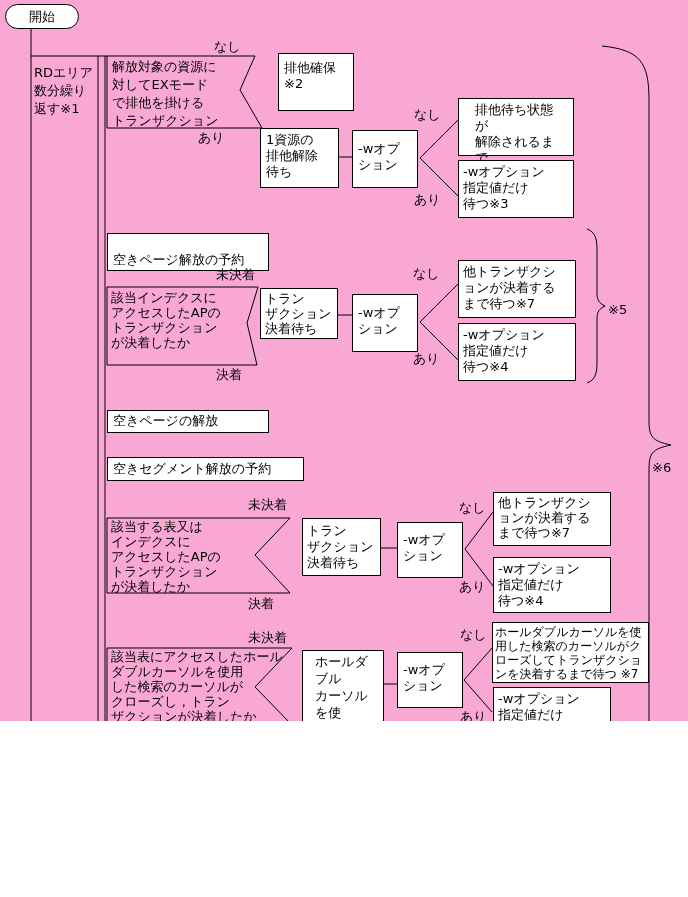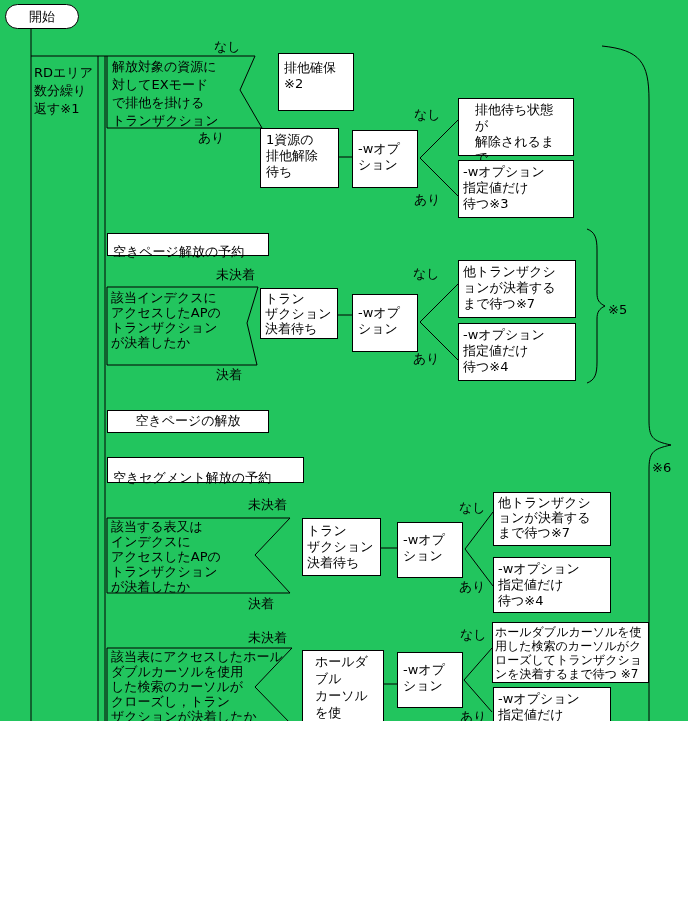--- a/index.html
+++ b/index.html
@@ -1,17 +1,17 @@
 <!DOCTYPE html>
 <html><head>
 <meta charset="utf-8">
 <style>
   html,body { margin:0; padding:0; background:#fff; }
   #canvas {
-    position:relative; width:688px; height:721px; background:#22c55e;
+    position:relative; width:688px; height:721px; background:#f9a8d4;
     font-family:"DejaVu Sans","Liberation Sans",sans-serif;
     color:#000; font-size:13px;
   }
   svg.lines { position:absolute; left:0; top:0; }
   .box {
     position:absolute; border:1px solid #000; background:#fff;
     white-space:pre-line; line-height:16px; padding:4px 4px;
     box-sizing:border-box; font-size:13px;
   }
   .oval {
@@ -82,23 +82,23 @@
 待ち</div>
   <div class="box" style="left:352px;top:130px;width:66px;height:58px;padding:10px 5px;">-wオプ
 ション</div>
   <div class="box" style="left:458px;top:98px;width:116px;height:58px;padding:3px 16px;">排他待ち状態が
 解除されるまで
 待つ</div>
   <div class="box" style="left:458px;top:160px;width:116px;height:58px;padding:3px 4px;">-wオプション
 指定値だけ
 待つ※3</div>
 
-  <div class="box" style="left:107px;top:233px;width:162px;height:23px;padding:10px 5px;">空きページ解放の予約</div>
-  <div class="box" style="left:107px;top:410px;width:162px;height:23px;padding:2px 5px;text-align:center;">空きページの解放</div>
-  <div class="box" style="left:107px;top:457px;width:197px;height:24px;padding:12px 5px;">空きセグメント解放の予約</div>
+  <div class="box" style="left:107px;top:233px;width:162px;height:23px;padding:18px 5px;">空きページ解放の予約</div>
+  <div class="box" style="left:107px;top:410px;width:162px;height:23px;padding:2px 5px;">空きページの解放</div>
+  <div class="box" style="left:107px;top:457px;width:197px;height:24px;padding:3px 5px;">空きセグメント解放の予約</div>
   <div class="box" style="left:107px;top:763px;width:162px;height:26px;padding:4px 17px;">空きセグメントの解放</div>
   <div class="box" style="left:107px;top:812px;width:162px;height:24px;padding:3px 5px;">排他解除</div>
 
   <div class="box" style="left:260px;top:288px;width:78px;height:51px;padding:2px 4px;line-height:15px;">トラン
 ザクション
 決着待ち</div>
   <div class="box" style="left:352px;top:294px;width:66px;height:58px;padding:10px 5px;">-wオプ
 ション</div>
   <div class="box" style="left:458px;top:260px;width:118px;height:58px;padding:3px 4px;">他トランザクシ
 ョンが決着する

